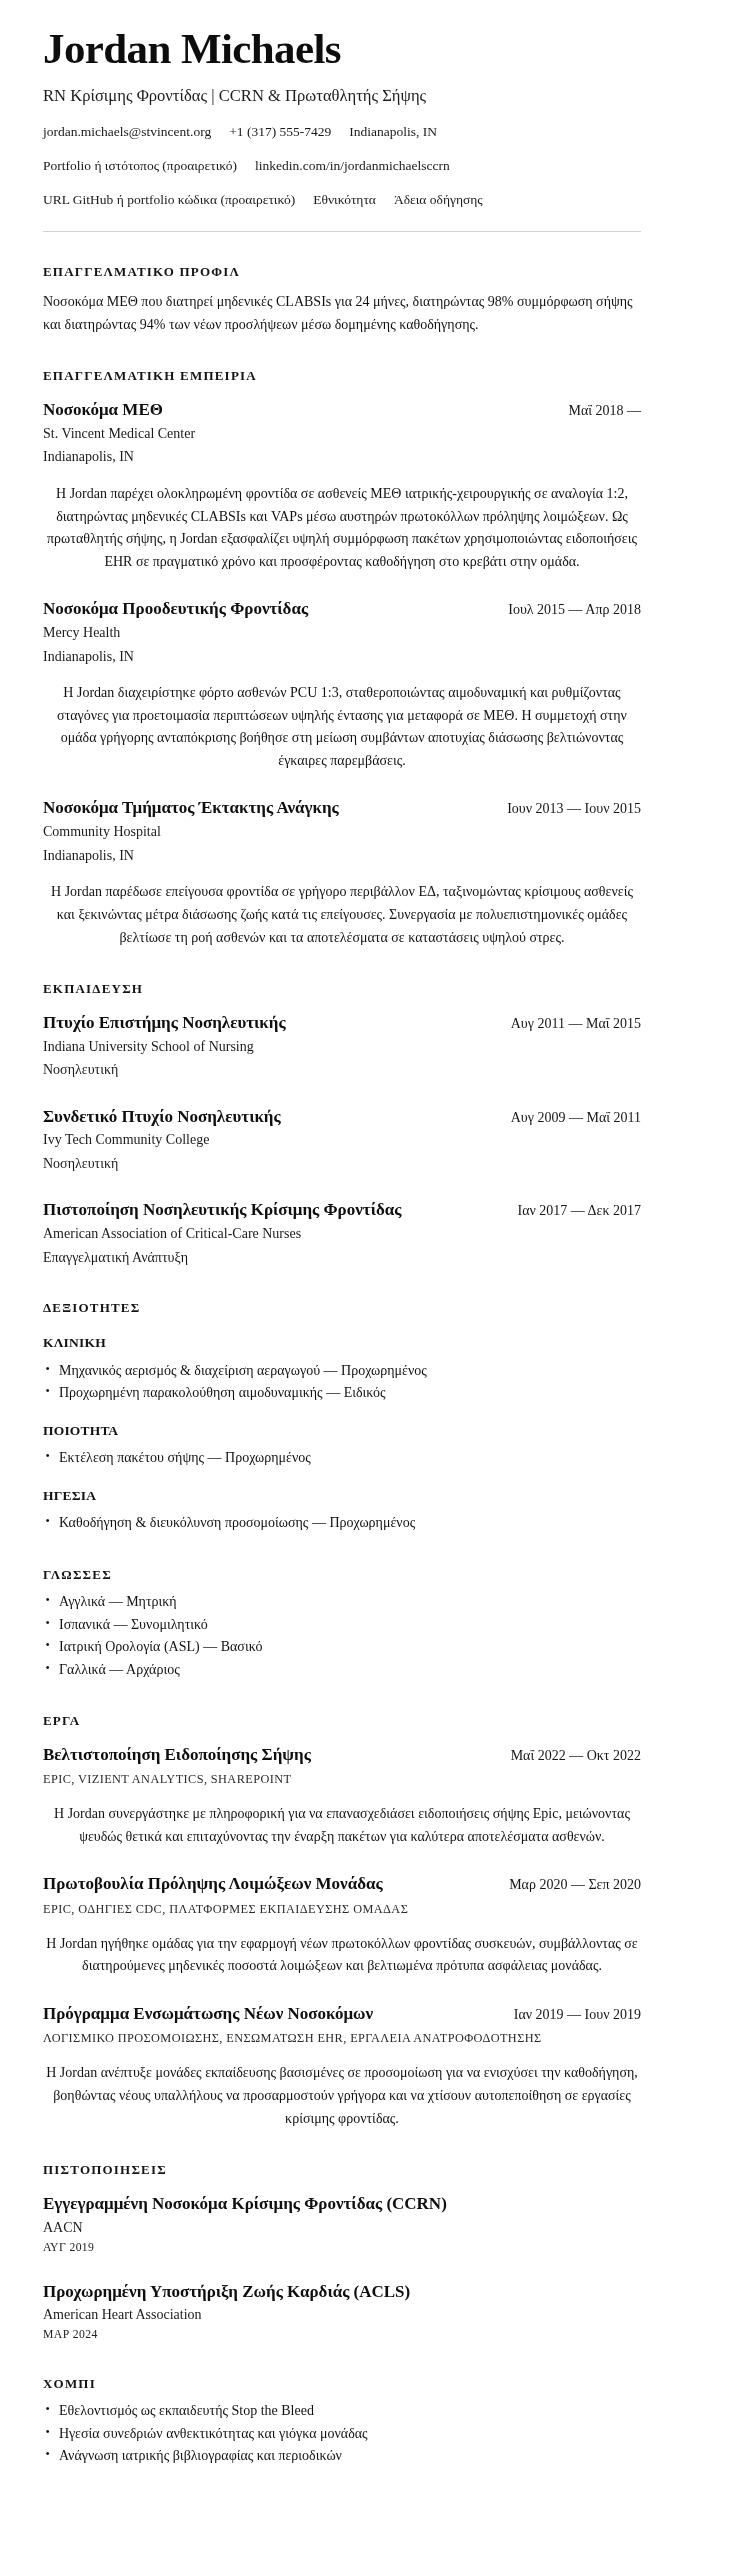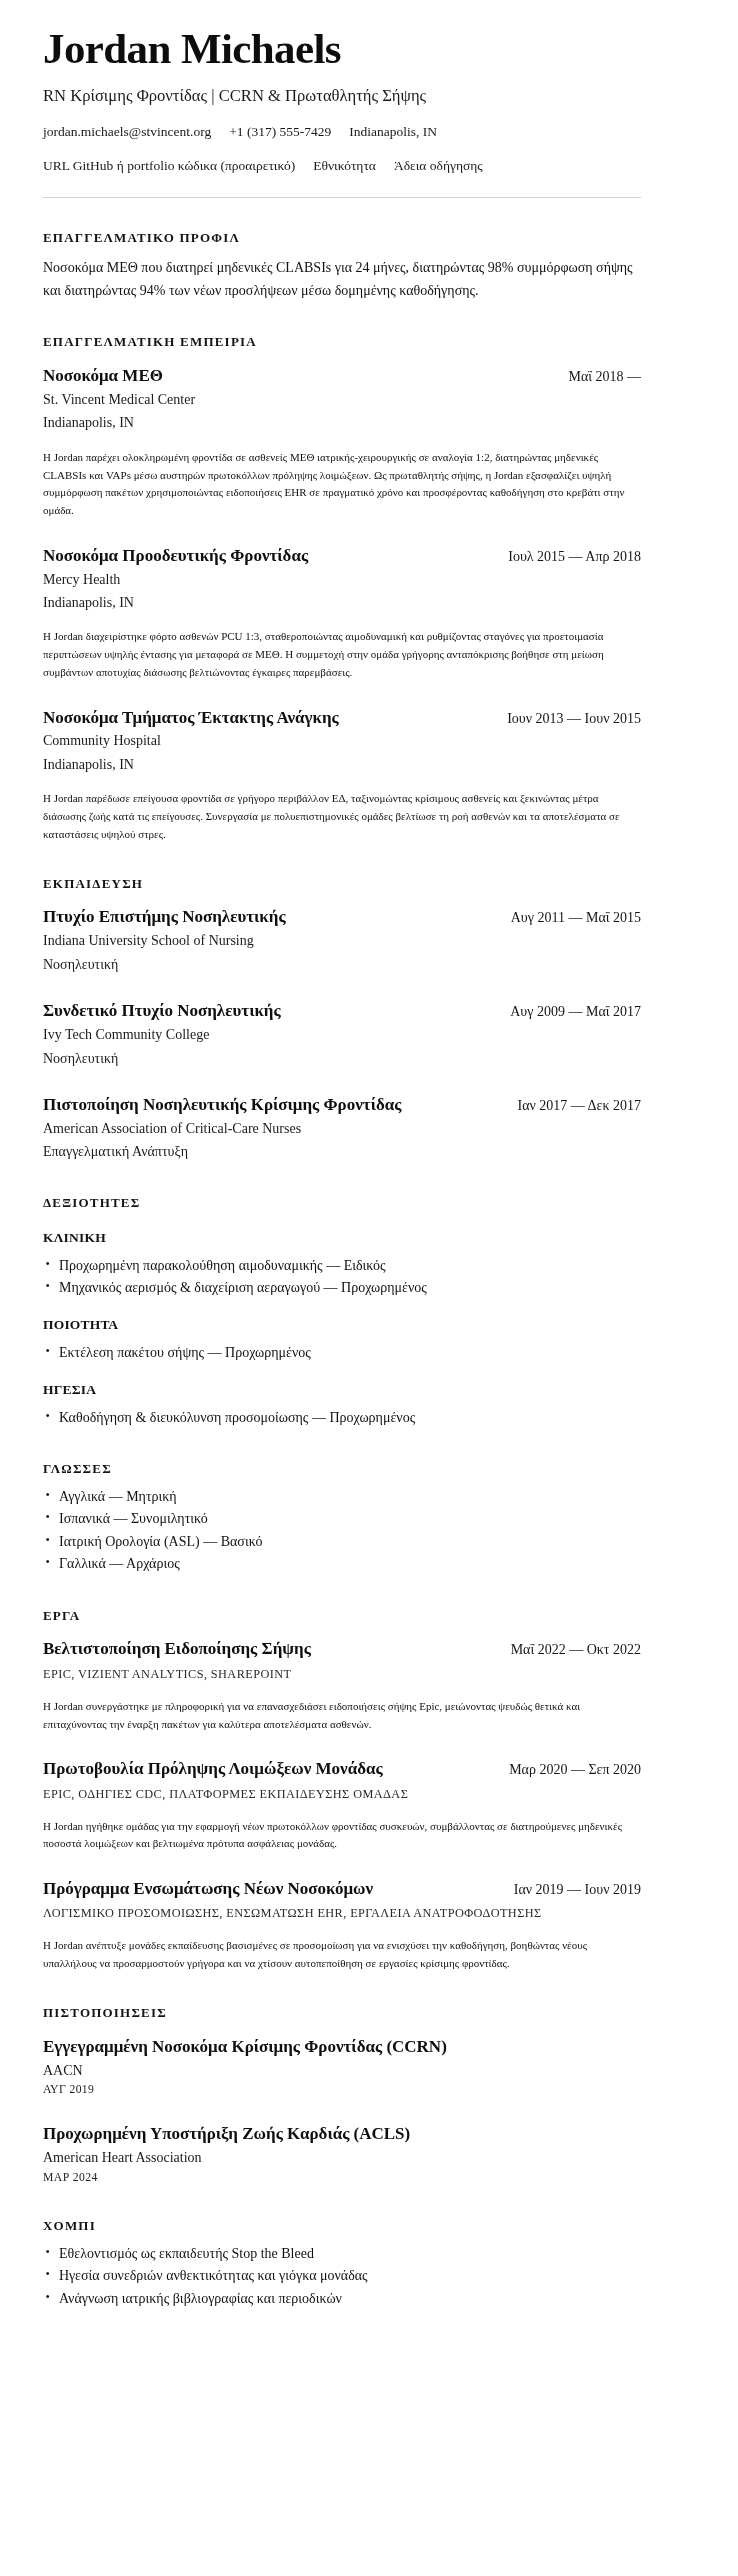--- a/index.html
+++ b/index.html
@@ -76,25 +76,26 @@
     white-space: nowrap;
     line-height: 1.3;
   }
   .entry-sub {
     font-size: 14px;
     color: #1a1a1a;
     line-height: 1.55;
     margin-top: 1.8px;
   }
   .entry-desc {
-    font-size: 11px;
+    font-size: 14px;
     line-height: 1.62;
     margin-top: 14.8px;
     color: #121212;
     max-width: 654px;
+    text-align: center;
   }
   .entry-stack {
     font-size: 12.3px;
     letter-spacing: 0.4px;
     margin-top: 5.5px;
     color: #2a2a2a;
     line-height: 1.4;
   }
   .cert-date {
     font-size: 11.7px;
@@ -138,20 +139,24 @@
   <div>
     <div class="name">Jordan Michaels</div>
     <div class="subtitle">RN Κρίσιμης Φροντίδας | CCRN &amp; Πρωταθλητής Σήψης</div>
 
     <div class="contact-row">
       <span>jordan.michaels@stvincent.org</span>
       <span>+1 (317) 555-7429</span>
       <span>Indianapolis, IN</span>
     </div>
     <div class="contact-row">
+      <span>Portfolio ή ιστότοπος (προαιρετικό)</span>
+      <span>linkedin.com/in/jordanmichaelsccrn</span>
+    </div>
+    <div class="contact-row">
       <span>URL GitHub ή portfolio κώδικα (προαιρετικό)</span>
       <span>Εθνικότητα</span>
       <span>Άδεια οδήγησης</span>
     </div>
 
     <hr class="rule">
   </div>
 
   <div>
     <div class="section-heading">ΕΠΑΓΓΕΛΜΑΤΙΚΟ ΠΡΟΦΙΛ</div>
@@ -200,43 +205,43 @@
         <span class="entry-title">Πτυχίο Επιστήμης Νοσηλευτικής</span>
         <span class="entry-date">Αυγ 2011 — Μαΐ 2015</span>
       </div>
       <div class="entry-sub">Indiana University School of Nursing</div>
       <div class="entry-sub">Νοσηλευτική</div>
     </div>
 
     <div class="entry">
       <div class="entry-header">
         <span class="entry-title">Συνδετικό Πτυχίο Νοσηλευτικής</span>
-        <span class="entry-date">Αυγ 2009 — Μαΐ 2017</span>
+        <span class="entry-date">Αυγ 2009 — Μαΐ 2011</span>
       </div>
       <div class="entry-sub">Ivy Tech Community College</div>
       <div class="entry-sub">Νοσηλευτική</div>
     </div>
 
     <div class="entry">
       <div class="entry-header">
         <span class="entry-title">Πιστοποίηση Νοσηλευτικής Κρίσιμης Φροντίδας</span>
         <span class="entry-date">Ιαν 2017 — Δεκ 2017</span>
       </div>
       <div class="entry-sub">American Association of Critical-Care Nurses</div>
       <div class="entry-sub">Επαγγελματική Ανάπτυξη</div>
     </div>
   </div>
 
   <div>
     <div class="section-heading">ΔΕΞΙΟΤΗΤΕΣ</div>
 
     <div class="subheading">ΚΛΙΝΙΚΗ</div>
     <ul class="bullets">
+      <li>Μηχανικός αερισμός &amp; διαχείριση αεραγωγού — Προχωρημένος</li>
       <li>Προχωρημένη παρακολούθηση αιμοδυναμικής — Ειδικός</li>
-      <li>Μηχανικός αερισμός &amp; διαχείριση αεραγωγού — Προχωρημένος</li>
     </ul>
 
     <div class="subheading">ΠΟΙΟΤΗΤΑ</div>
     <ul class="bullets">
       <li>Εκτέλεση πακέτου σήψης — Προχωρημένος</li>
     </ul>
 
     <div class="subheading">ΗΓΕΣΙΑ</div>
     <ul class="bullets">
       <li>Καθοδήγηση &amp; διευκόλυνση προσομοίωσης — Προχωρημένος</li>

